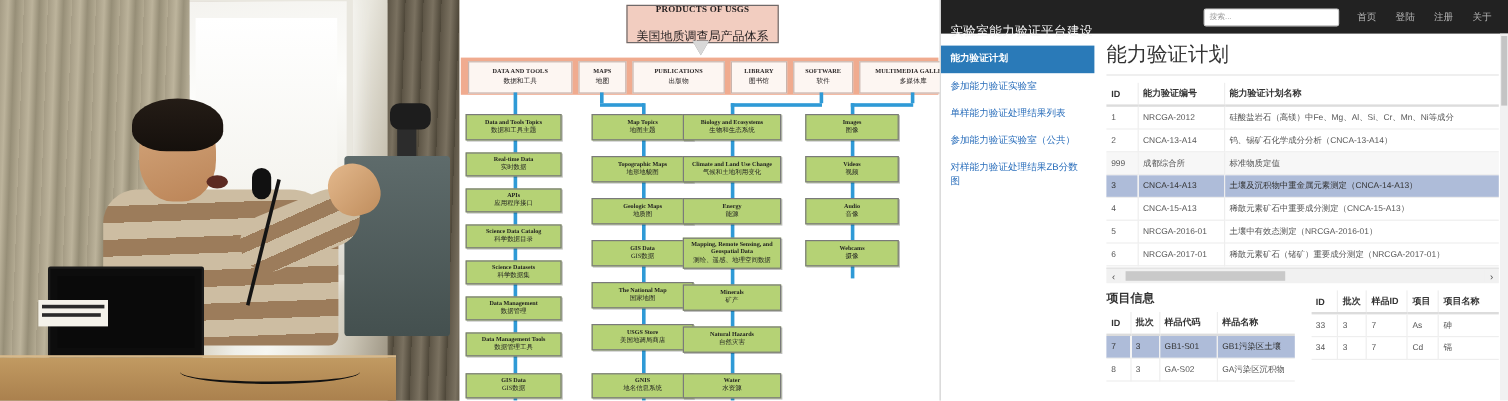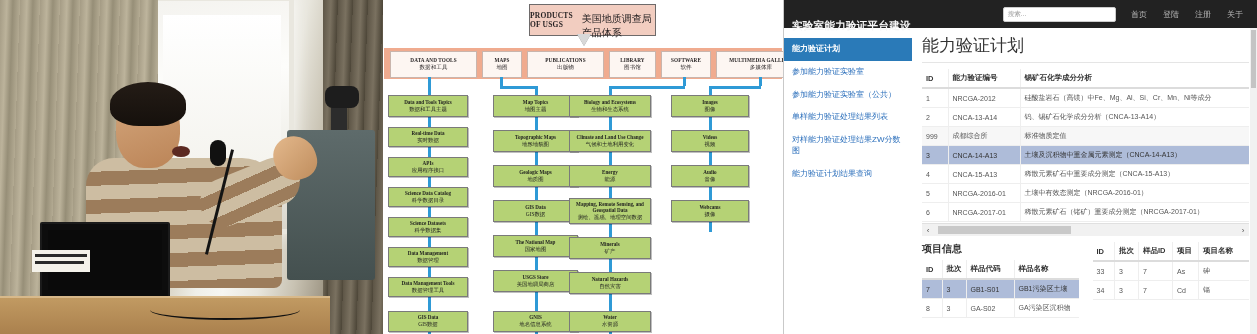--- a/index.html
+++ b/index.html
@@ -47,23 +47,23 @@
   .ph-lpaper span{display:block;margin:4px 3px 0;height:3px;background:#2a2a2a;}
   .ph-lpaper span+span{width:85%;}
   .ph-podium{position:absolute;left:0;top:296px;width:330px;height:38px;
       background:linear-gradient(180deg,#c19a62,#a97f4c);border-top:2px solid #d8b98a;}
   .ph-cable{position:absolute;left:150px;top:300px;width:150px;height:18px;
       border-bottom:2px solid #111;border-radius:0 0 60% 60%;}
 
   
   .diagram{position:absolute;left:383px;top:0;width:400px;height:334px;background:#fff;
            border-right:1px solid #c9c9c9;overflow:hidden;}
-  .d-top{position:absolute;left:146px;top:4px;width:125px;height:30px;
+  .d-top{position:absolute;left:139px;top:4px;width:125px;height:30px;
       background:#f2cdc0;border:1px solid #6e6a6a;
-      display:flex;align-items:center;justify-content:center;}
+      display:flex;flex-direction:column;align-items:center;justify-content:center;}
   .d-top .en{font-size:7.5px;font-weight:bold;color:#231f20;letter-spacing:.2px;
       font-family:"Liberation Serif",serif;}
   .d-top .cn{font-size:10px;color:#231f20;font-family:"Liberation Serif",serif;margin-top:11px;}
   .d-arrow{position:absolute;left:194px;top:34px;width:0;height:0;
       border-left:7px solid transparent;border-right:7px solid transparent;
       border-top:12px solid #d8d8d8;filter:drop-shadow(0 0 .5px #8a8a8a);}
   .d-band{position:absolute;left:1px;top:48px;width:398px;height:31px;background:#f0ab8f;}
   .d-cat{position:absolute;top:51px;height:25px;background:#fdf6f2;border:1px solid #c9b5ad;
       display:flex;flex-direction:column;align-items:center;justify-content:center;text-align:center;}
   .d-cat .en{font-size:5.2px;font-weight:bold;color:#231f20;font-family:"Liberation Serif",serif;letter-spacing:.1px;}
@@ -72,21 +72,21 @@
       display:flex;flex-direction:column;align-items:center;justify-content:center;text-align:center;
       box-shadow:1px 1px 0 rgba(0,0,0,.25);padding:0 2px;box-sizing:border-box;}
   .d-node .en{font-size:5.1px;font-weight:bold;color:#1d1d1d;font-family:"Liberation Serif",serif;line-height:1.15;}
   .d-node .cn{font-size:5.4px;color:#1d1d1d;font-family:"Liberation Serif",serif;line-height:1.2;margin-top:.5px;}
   .d-vline{position:absolute;width:2.5px;background:#2f9ad6;}
   .d-hline{position:absolute;height:2.5px;background:#2f9ad6;}
 
   
   .app{position:absolute;left:784px;top:0;width:473px;height:334px;background:#fff;overflow:hidden;}
   .navbar{height:28px;background:#222;display:flex;align-items:center;padding:0 8px;}
-  .nav-brand{color:#f5f5f5;font-size:10.5px;font-weight:bold;letter-spacing:.3px;margin-top:24px;}
+  .nav-brand{color:#f5f5f5;font-size:10.5px;font-weight:normal;letter-spacing:.3px;margin-top:24px;}
   .nav-search{margin-left:92px;width:113px;height:15px;background:#fff;border:1px solid #ccc;
       border-radius:2px;display:flex;align-items:center;padding:0 4px;box-sizing:border-box;}
   .nav-search span{font-size:6.5px;color:#999;}
   .nav-links{margin-left:auto;display:flex;gap:16px;padding-right:6px;}
   .nav-links a{color:#b6b6b6;font-size:8px;text-decoration:none;}
   .app-body{display:flex;height:306px;}
   .sidebar{width:128px;flex:0 0 128px;padding-top:10px;box-sizing:border-box;}
   .side-item{font-size:8px;color:#2a6ebb;padding:6px 8px;line-height:1.35;cursor:pointer;}
   .side-item.active{background:#2a7ab8;color:#fff;font-weight:bold;}
   .content{flex:1;padding:6px 8px 0 10px;box-sizing:border-box;min-width:0;}
@@ -319,41 +319,40 @@
         <a href="#">注册</a>
         <a href="#">关于</a>
       </div>
     </div>
 
     <div class="app-body">
 
       <div class="sidebar">
         <div class="side-item active">能力验证计划</div>
         <div class="side-item">参加能力验证实验室</div>
+        <div class="side-item">单样能力验证处理结果列表</div>
         <div class="side-item">参加能力验证实验室（公共）</div>
-        <div class="side-item">单样能力验证处理结果列表</div>
-        <div class="side-item">对样能力验证处理结果ZW分数图</div>
-        <div class="side-item">能力验证计划结果查询</div>
+        <div class="side-item">对样能力验证处理结果ZB分数图</div>
       </div>
 
       <div class="content">
         <h1 class="page-title">能力验证计划</h1>
         <div class="rule"></div>
 
         <table class="tbl">
           <colgroup>
               <col style="width:26px">
               <col style="width:72px">
               <col>
             </colgroup>
           <thead>
             <tr>
               <th class="bd">ID</th>
               <th class="bd">能力验证编号</th>
-              <th>锡矿石化学成分分析</th>
+              <th>能力验证计划名称</th>
             </tr>
           </thead>
           <tbody>
             <tr>
               <td class="bd">1</td>
               <td class="bd">NRCGA-2012</td>
               <td>硅酸盐岩石（高镁）中Fe、Mg、Al、Si、Cr、Mn、Ni等成分</td>
             </tr>
             <tr>
               <td class="bd">2</td>

